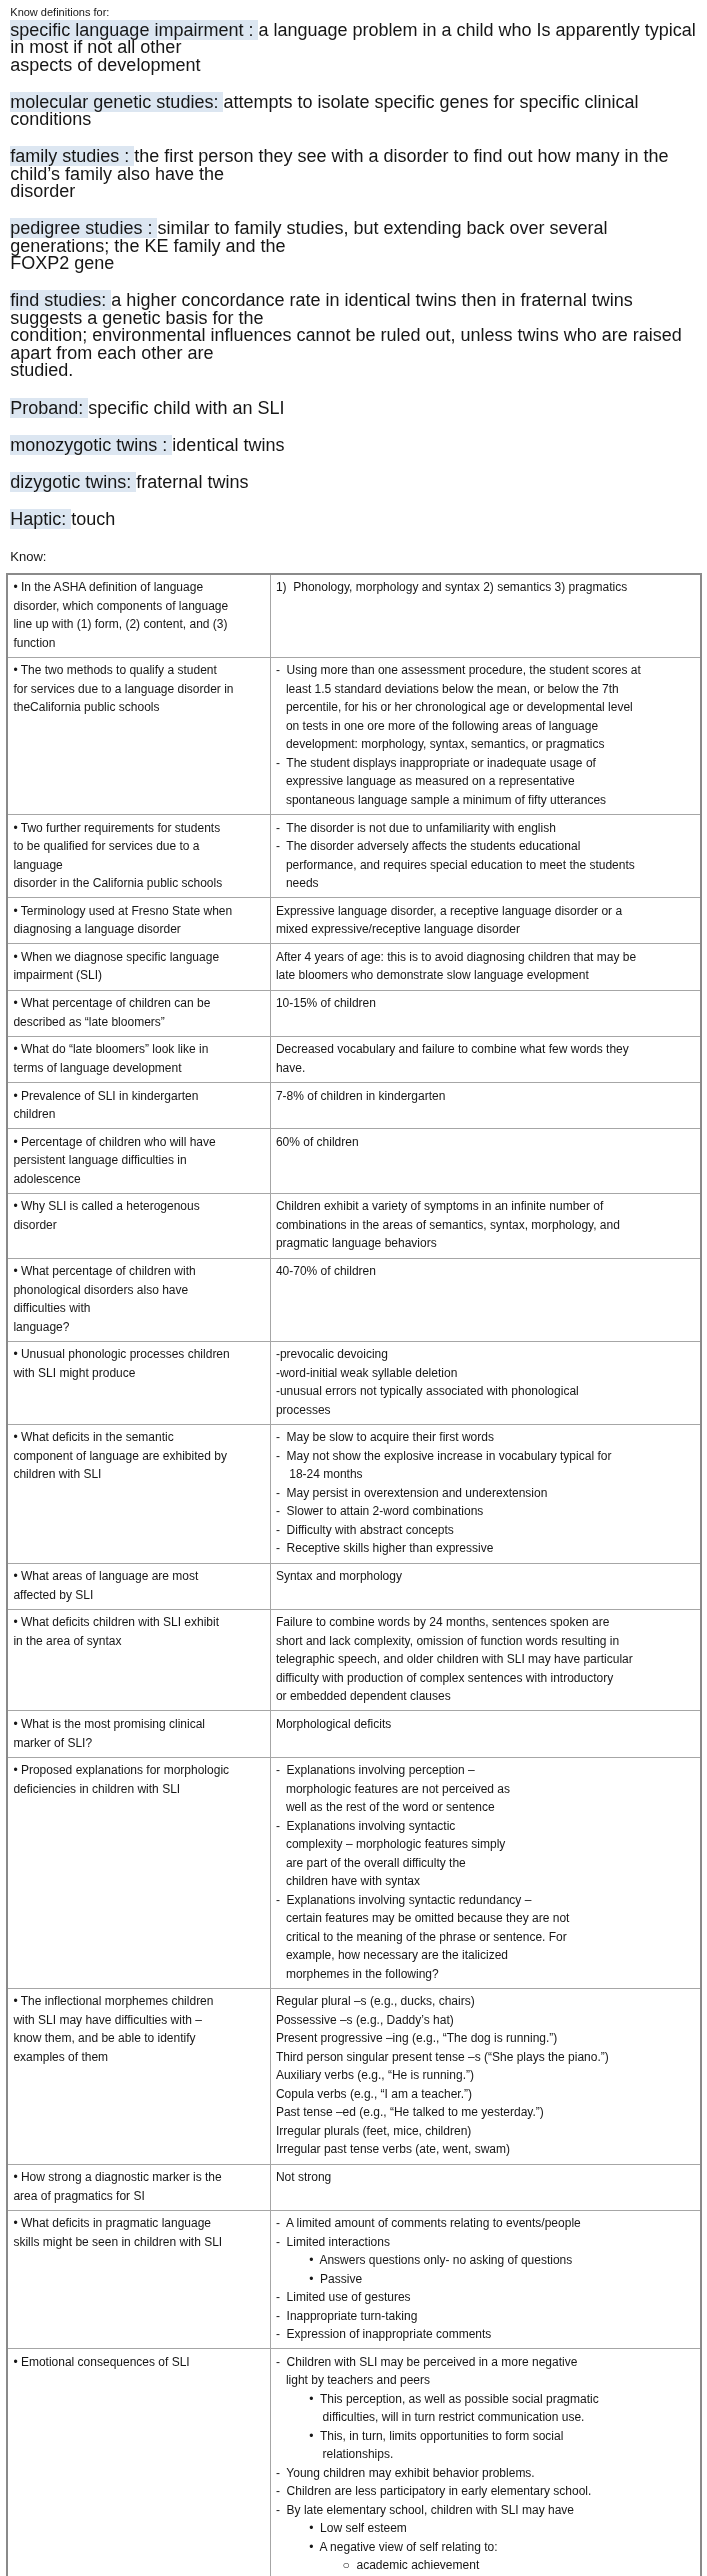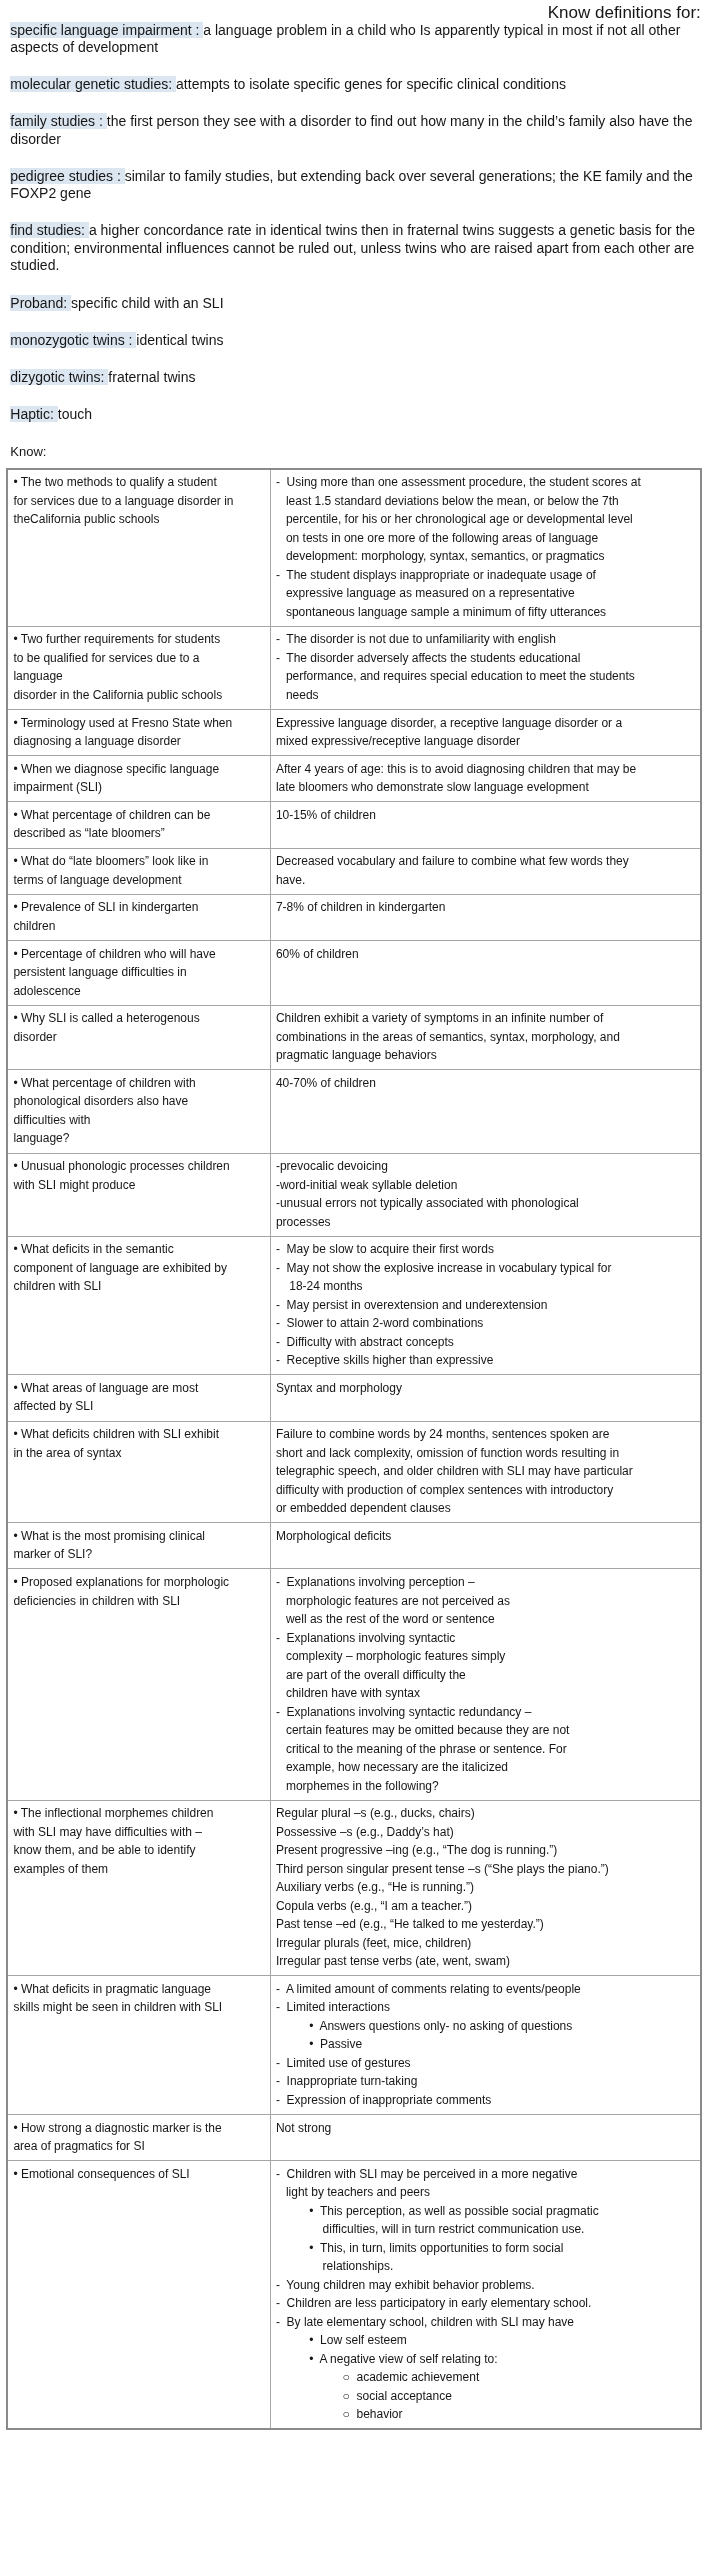--- a/index.html
+++ b/index.html
@@ -6,28 +6,27 @@
   .page {
     width: 708px;
     box-sizing: border-box;
     padding: 4.1px 7.2px 10.3px 10.3px;
     font-family: "Liberation Sans", "DejaVu Sans", sans-serif;
     color: #161616;
     background: #ffffff;
   }
   .intro p { margin: 0; }
   .intro-heading {
-    font-size: 17px;
+    font-size: 11px;
     line-height: 17.5px;
     margin: 0 0 3.1px 0;
     white-space: pre-wrap;
-    text-align: right;
   }
   .def {
-    font-size: 14px;
+    font-size: 18px;
     line-height: 17.5px;
     margin: 0 0 19.6px 0 !important;
     white-space: pre-wrap;
   }
   .hl { background: #dce6f1; }
   .know-heading {
     font-size: 13px;
     line-height: 17.5px;
     margin: 0 0 7.2px 0 !important;
   }
@@ -74,20 +73,27 @@
     <p class="know-heading">Know:</p>
   </div>
 
   <table class="study first" id="table1">
     <colgroup>
         <col style="width:263px">
         <col>
       </colgroup>
     <tbody>
         <tr>
+          <td class="q">• In the ASHA definition of language
+disorder, which components of language
+line up with (1) form, (2) content, and (3)
+function</td>
+          <td class="a">1)  Phonology, morphology and syntax 2) semantics 3) pragmatics</td>
+        </tr>
+        <tr>
           <td class="q">• The two methods to qualify a student
 for services due to a language disorder in
 theCalifornia public schools</td>
           <td class="a">-  Using more than one assessment procedure, the student scores at
    least 1.5 standard deviations below the mean, or below the 7th
    percentile, for his or her chronological age or developmental level
    on tests in one ore more of the following areas of language
    development: morphology, syntax, semantics, or pragmatics
 -  The student displays inappropriate or inadequate usage of
    expressive language as measured on a representative
@@ -215,34 +221,34 @@
 Possessive –s (e.g., Daddy’s hat)
 Present progressive –ing (e.g., “The dog is running.”)
 Third person singular present tense –s (“She plays the piano.”)
 Auxiliary verbs (e.g., “He is running.”)
 Copula verbs (e.g., “I am a teacher.”)
 Past tense –ed (e.g., “He talked to me yesterday.”)
 Irregular plurals (feet, mice, children)
 Irregular past tense verbs (ate, went, swam)</td>
         </tr>
         <tr>
+          <td class="q">• How strong a diagnostic marker is the
+area of pragmatics for SI</td>
+          <td class="a">Not strong</td>
+        </tr>
+        <tr>
           <td class="q">• What deficits in pragmatic language
 skills might be seen in children with SLI</td>
           <td class="a">-  A limited amount of comments relating to events/people
 -  Limited interactions
           •  Answers questions only- no asking of questions
           •  Passive
 -  Limited use of gestures
 -  Inappropriate turn-taking
 -  Expression of inappropriate comments</td>
-        </tr>
-        <tr>
-          <td class="q">• How strong a diagnostic marker is the
-area of pragmatics for SI</td>
-          <td class="a">Not strong</td>
         </tr>
         <tr>
           <td class="q">• Emotional consequences of SLI</td>
           <td class="a">-  Children with SLI may be perceived in a more negative
    light by teachers and peers
           •  This perception, as well as possible social pragmatic
               difficulties, will in turn restrict communication use.
           •  This, in turn, limits opportunities to form social
               relationships.
 -  Young children may exhibit behavior problems.

